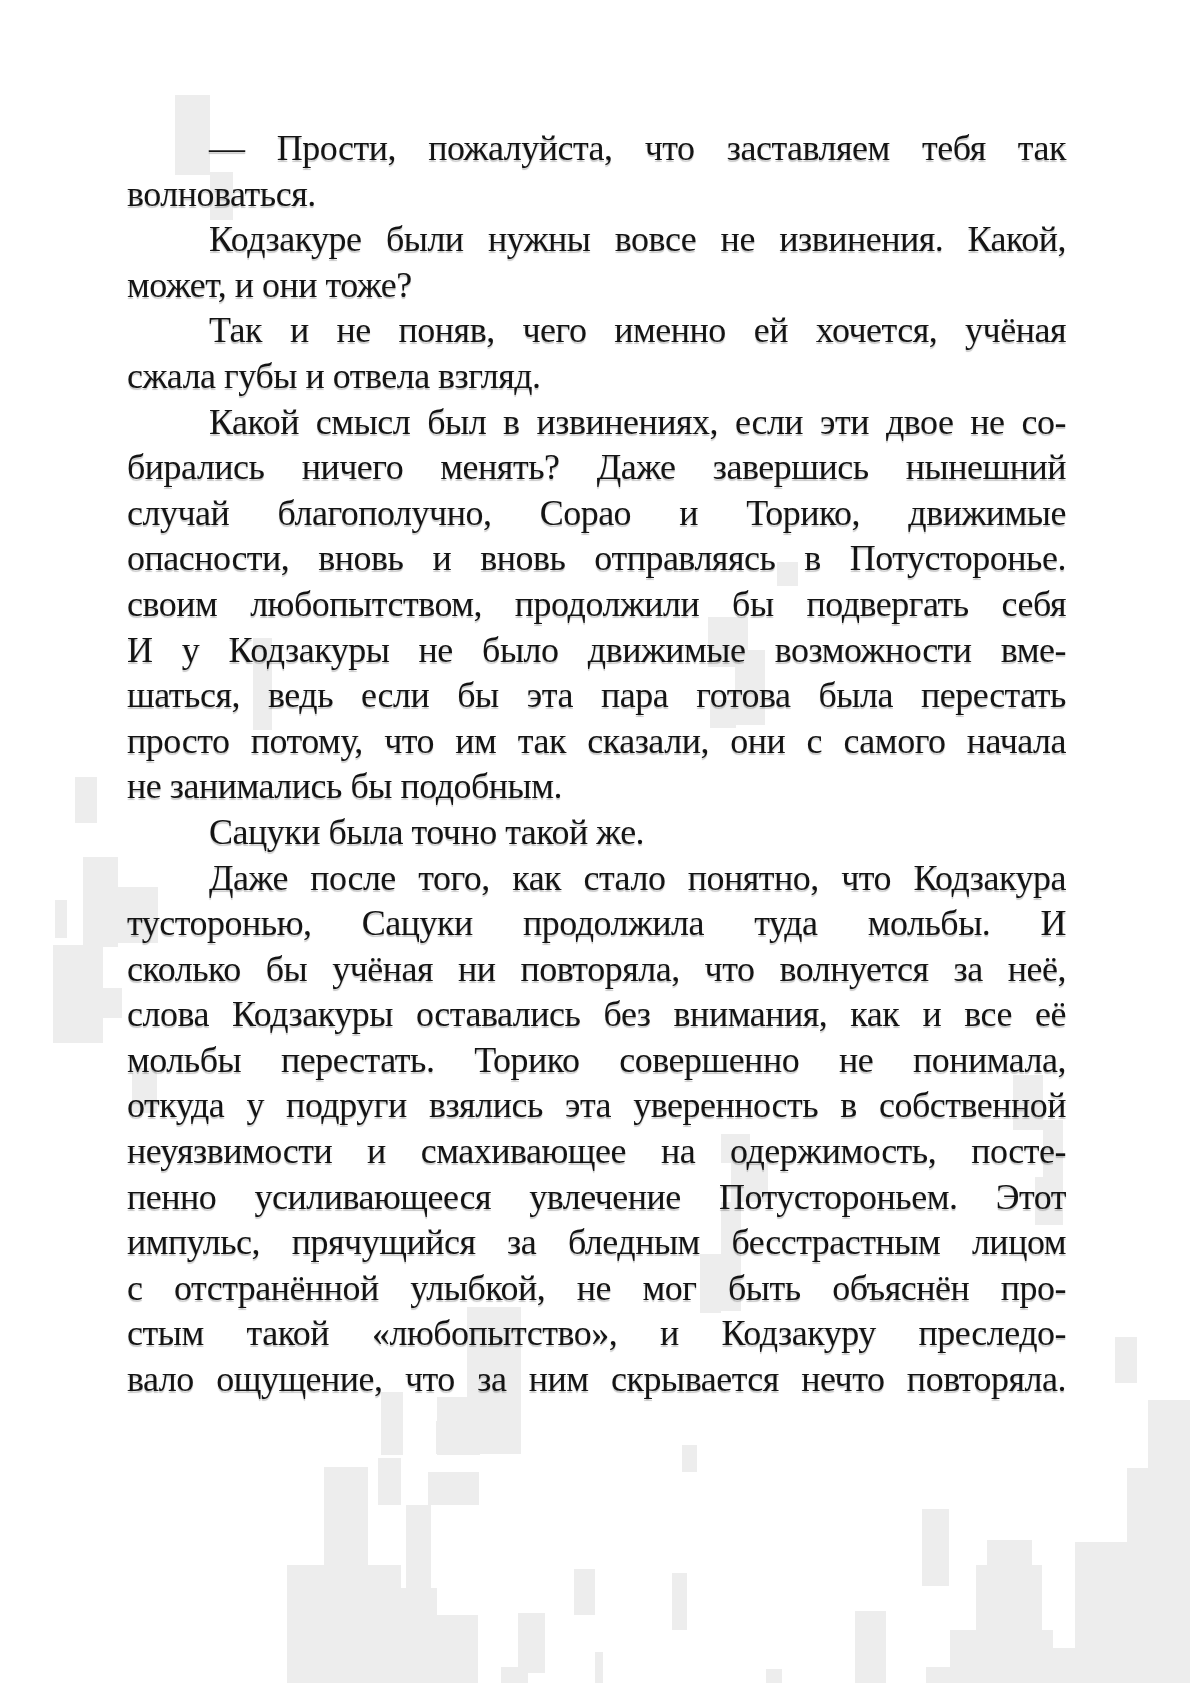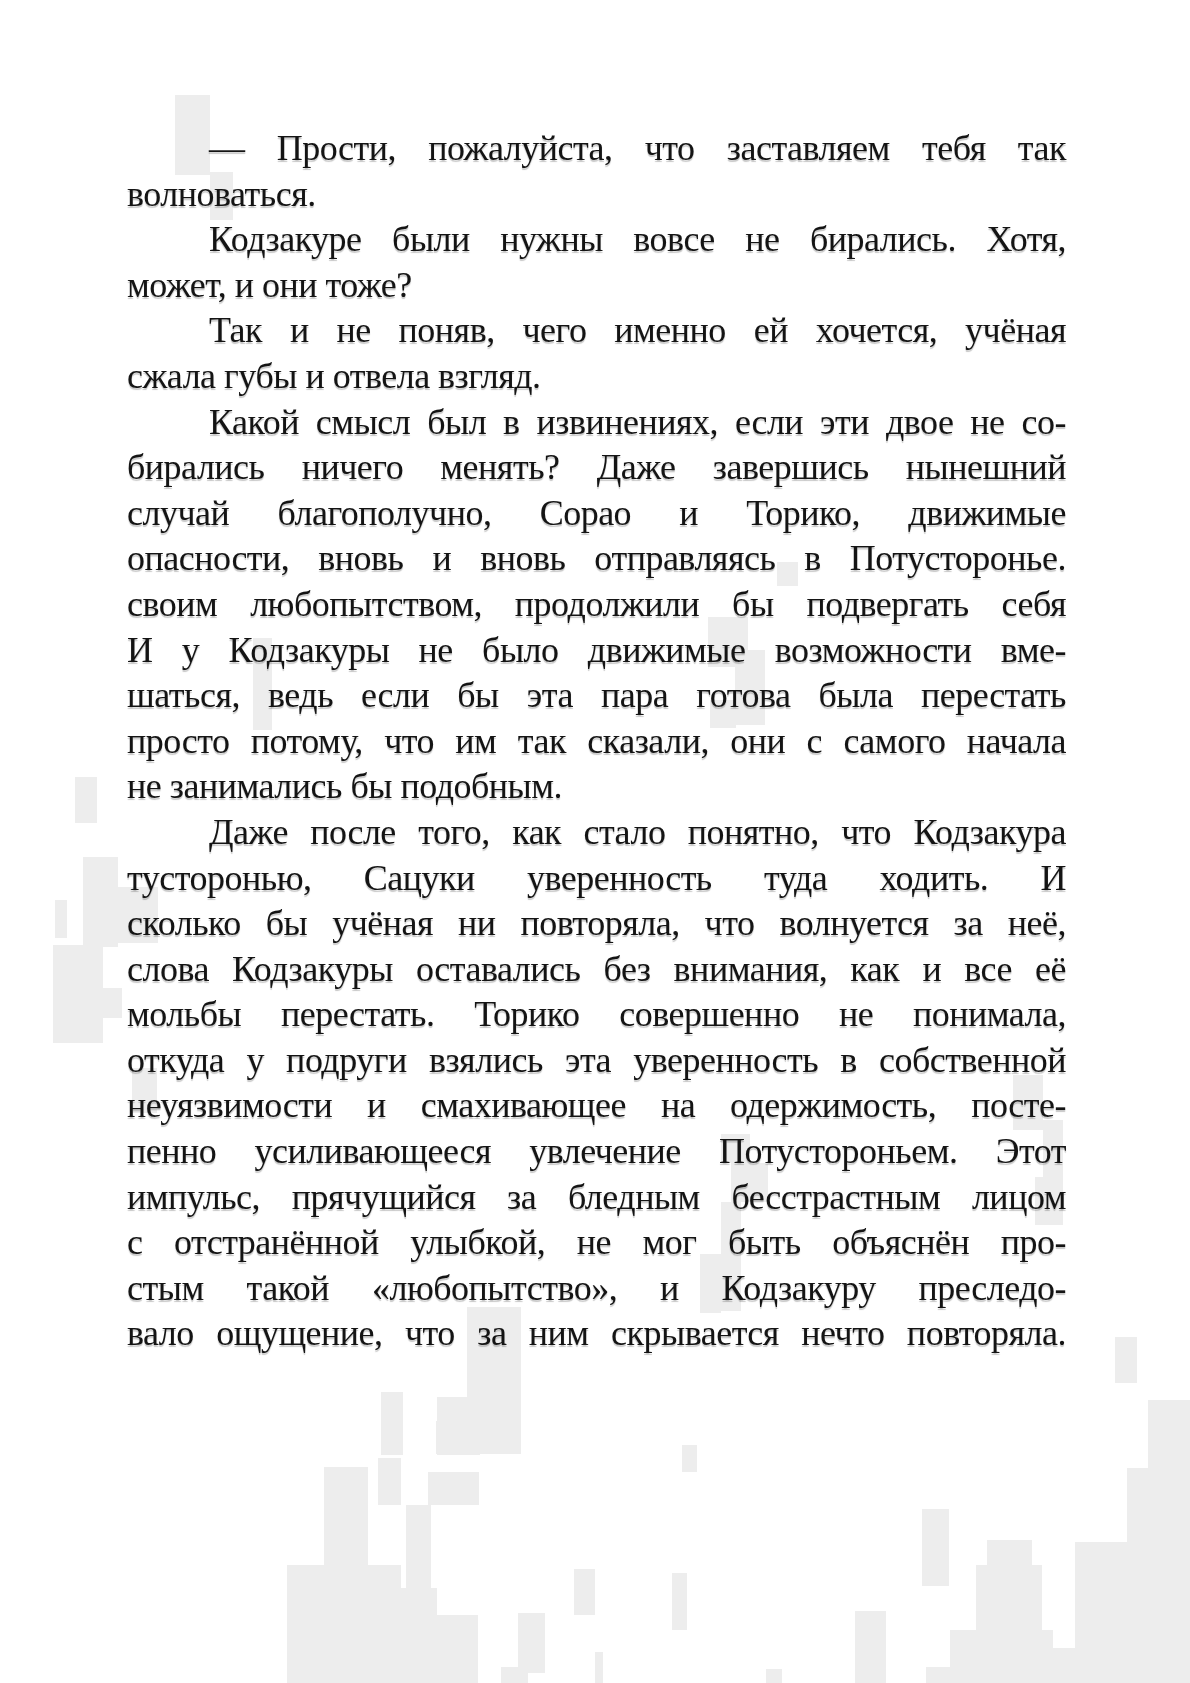--- a/index.html
+++ b/index.html
@@ -98,41 +98,44 @@
       <div class="px" style="left: 987px; top: 1540px; width: 45px; height: 92px; background: rgb(237, 237, 237);"></div>
       <div class="px" style="left: 950px; top: 1630px; width: 103px; height: 53px; background: rgb(237, 237, 237);"></div>
       <div class="px" style="left: 1053px; top: 1648px; width: 137px; height: 35px; background: rgb(237, 237, 237);"></div>
     </div>
   <div class="text" style="color: rgb(20, 20, 20);">
       <div class="para">
         <div class="line indent">— Прости, пожалуйста, что заставляем тебя так</div>
         <div class="line endline">волноваться.</div>
       </div>
       <div class="para">
-        <div class="line indent">Кодзакуре были нужны вовсе не бирались. Хотя,</div>
+        <div class="line indent">Кодзакуре были нужны вовсе не извинения. Какой,</div>
         <div class="line endline">может, и они тоже?</div>
       </div>
       <div class="para">
         <div class="line indent">Так и не поняв, чего именно ей хочется, учёная</div>
         <div class="line endline">сжала губы и отвела взгляд.</div>
       </div>
       <div class="para">
         <div class="line indent">Какой смысл был в извинениях, если эти двое не со-</div>
         <div class="line">бирались ничего менять? Даже завершись нынешний</div>
         <div class="line">случай благополучно, Сорао и Торико, движимые</div>
         <div class="line">опасности, вновь и вновь отправляясь в Потусторонье.</div>
         <div class="line">своим любопытством, продолжили бы подвергать себя</div>
         <div class="line">И у Кодзакуры не было движимые возможности вме-</div>
         <div class="line">шаться, ведь если бы эта пара готова была перестать</div>
         <div class="line">просто потому, что им так сказали, они с самого начала</div>
         <div class="line endline">не занимались бы подобным.</div>
       </div>
       <div class="para">
+        <div class="line indent endline">Сацуки была точно такой же.</div>
+      </div>
+      <div class="para">
         <div class="line indent">Даже после того, как стало понятно, что Кодзакура</div>
-        <div class="line">тусторонью, Сацуки уверенность туда ходить. И</div>
+        <div class="line">тусторонью, Сацуки продолжила туда мольбы. И</div>
         <div class="line">сколько бы учёная ни повторяла, что волнуется за неё,</div>
         <div class="line">слова Кодзакуры оставались без внимания, как и все её</div>
         <div class="line">мольбы перестать. Торико совершенно не понимала,</div>
         <div class="line">откуда у подруги взялись эта уверенность в собственной</div>
         <div class="line">неуязвимости и смахивающее на одержимость, посте-</div>
         <div class="line">пенно усиливающееся увлечение Потустороньем. Этот</div>
         <div class="line">импульс, прячущийся за бледным бесстрастным лицом</div>
         <div class="line">с отстранённой улыбкой, не мог быть объяснён про-</div>
         <div class="line">стым такой «любопытство», и Кодзакуру преследо-</div>
         <div class="line">вало ощущение, что за ним скрывается нечто повторяла.</div>

